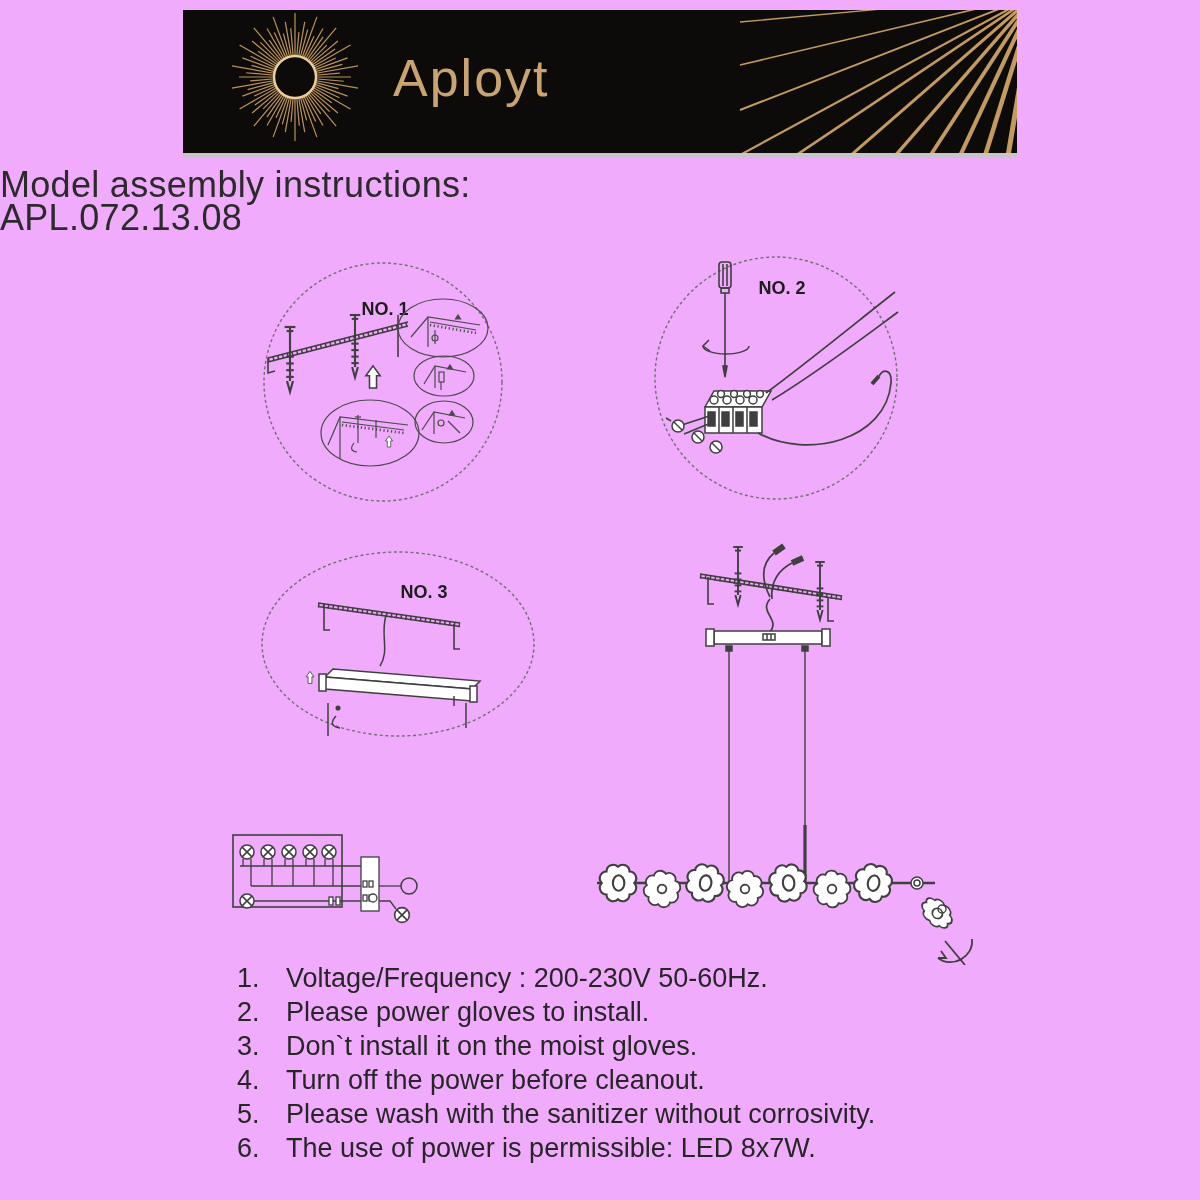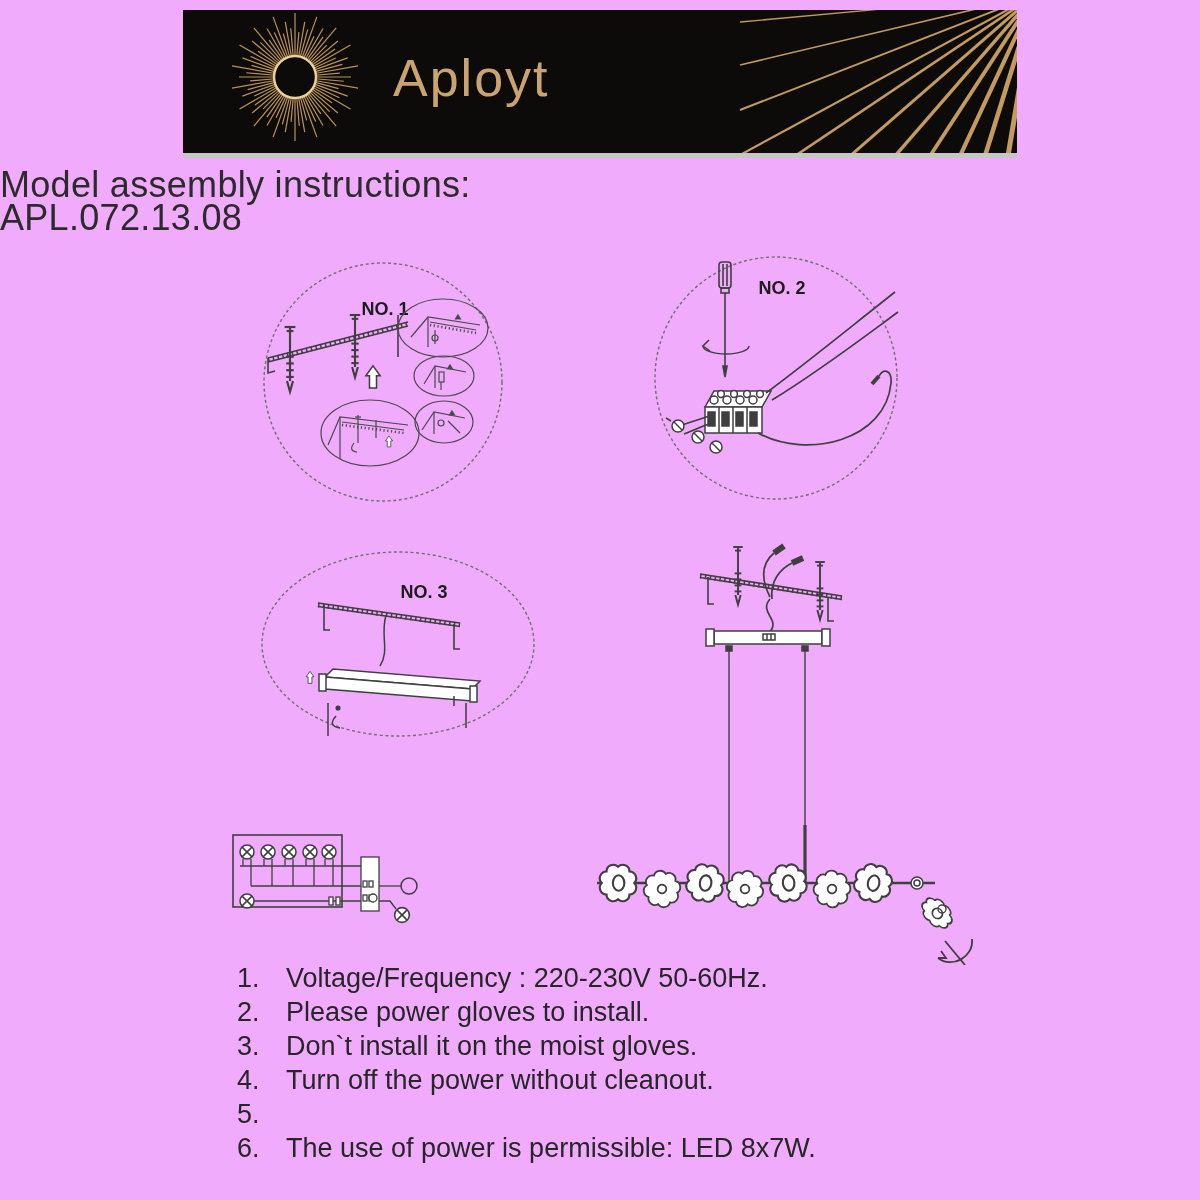--- a/index.html
+++ b/index.html
@@ -388,36 +388,37 @@
         <rect x="144" y="70" width="4" height="6"></rect>
       <circle cx="148" cy="73" r="4"></circle>
     </g>
     <circle cx="184" cy="61" r="8" fill="none" stroke="#3f3f3f" stroke-width="1.5"></circle>
     <use href="#lampX" transform="translate(177,90) scale(1.05)"></use>
   </svg>
 
   <div id="notes">
     <div class="note-row">
       <span class="note-num">1.</span>
-      <span class="note-text">Voltage/Frequency : 220-230V 50-60Hz.</span>
+      <span class="note-text">Voltage/Frequency : 200-230V 50-60Hz.</span>
     </div>
     <div class="note-row">
       <span class="note-num">2.</span>
       <span class="note-text">Please power gloves to install.</span>
     </div>
     <div class="note-row">
       <span class="note-num">3.</span>
       <span class="note-text">Don`t install it on the moist gloves.</span>
     </div>
     <div class="note-row">
       <span class="note-num">4.</span>
-      <span class="note-text">Turn off the power without cleanout.</span>
+      <span class="note-text">Turn off the power before cleanout.</span>
     </div>
     <div class="note-row">
       <span class="note-num">5.</span>
+      <span class="note-text">Please wash with the sanitizer without corrosivity.</span>
     </div>
     <div class="note-row">
       <span class="note-num">6.</span>
       <span class="note-text">The use of power is permissible: LED 8x7W.</span>
     </div>
   </div>
 
 </div>
 
 </body></html>

